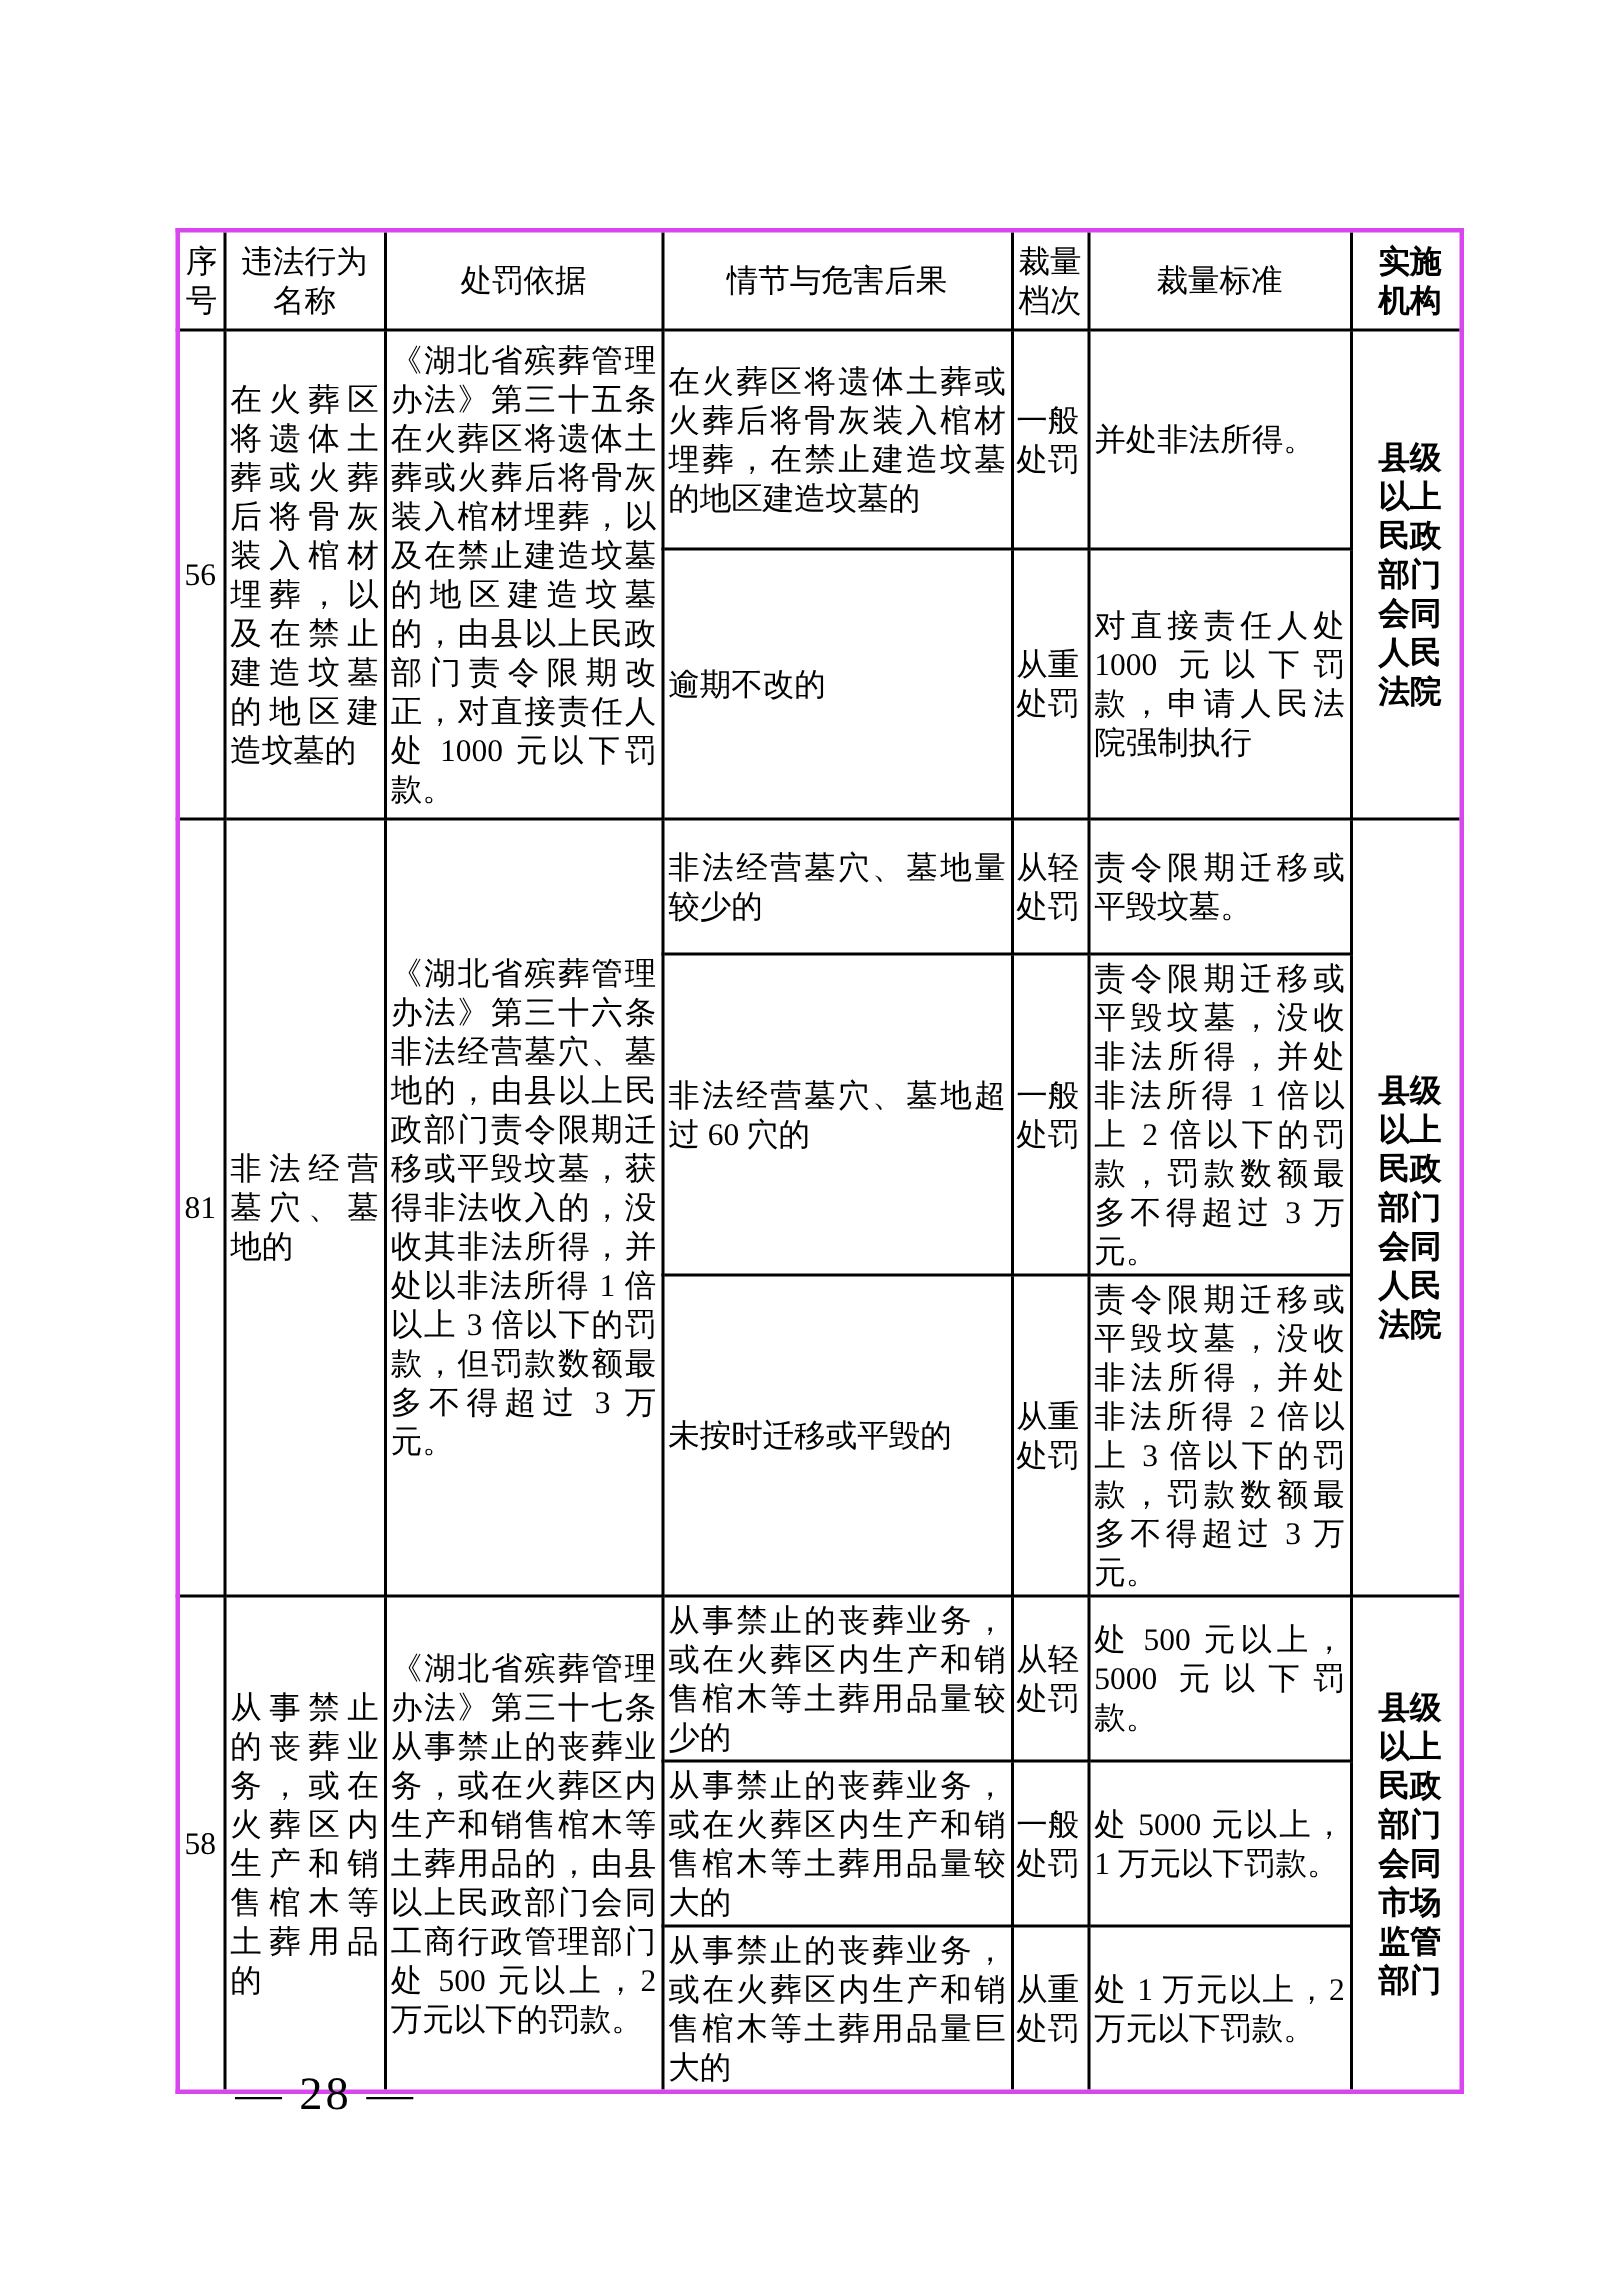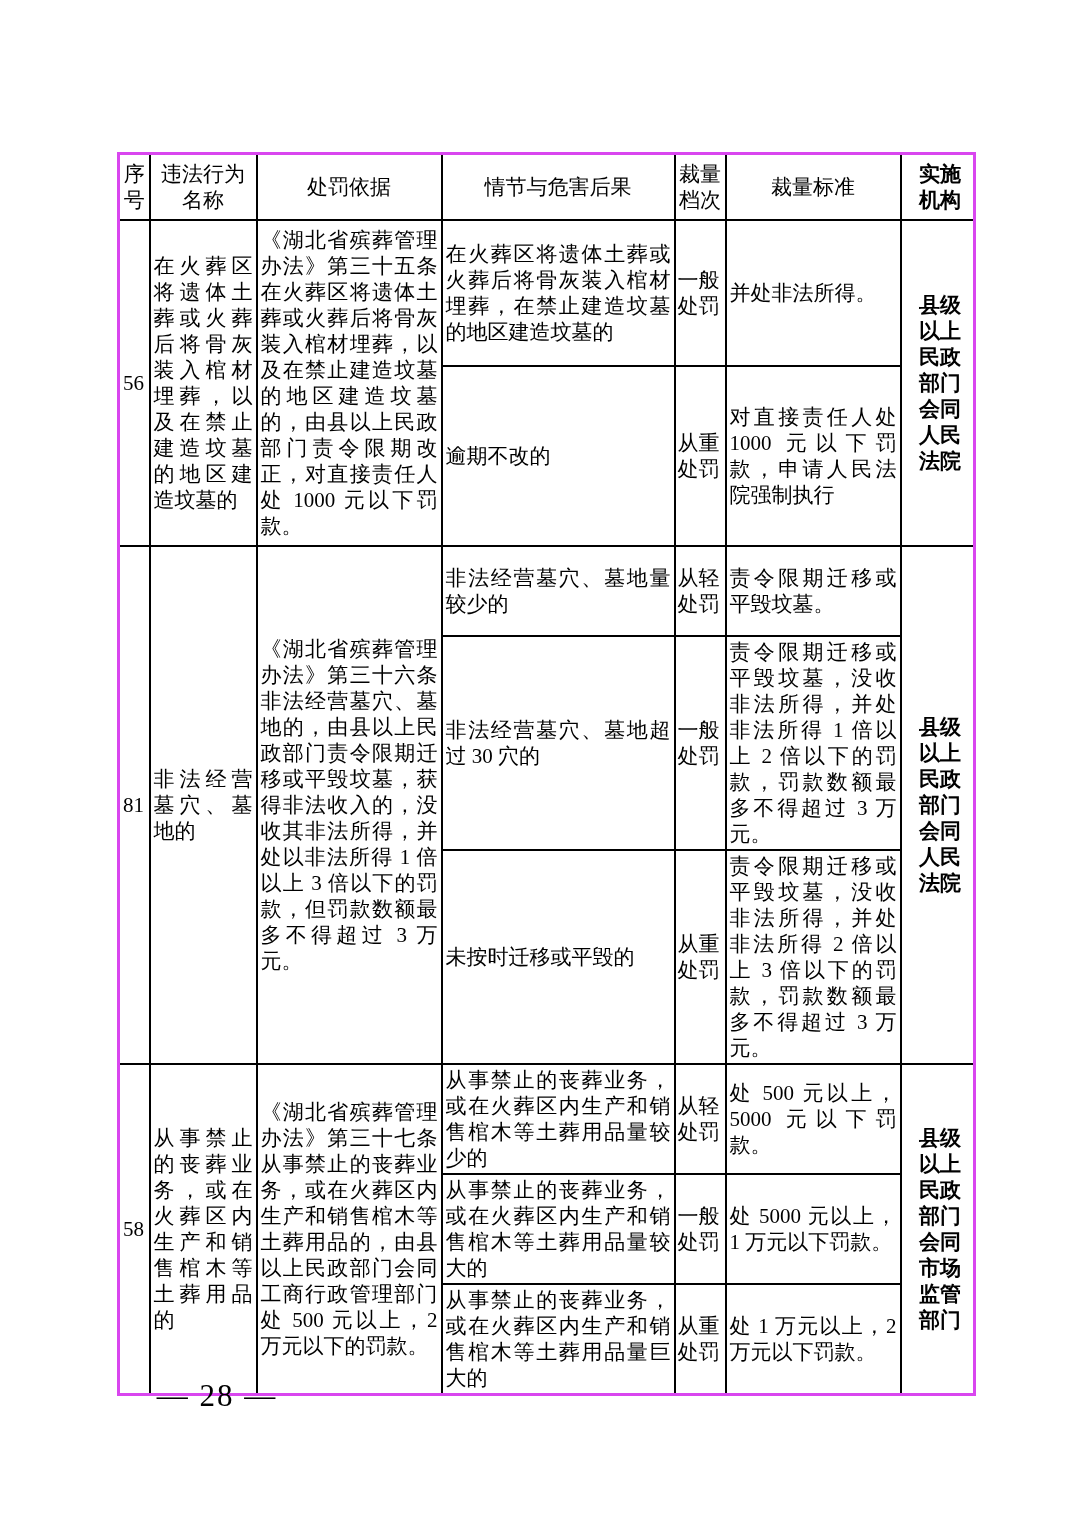--- a/index.html
+++ b/index.html
@@ -82,21 +82,21 @@
       <tr style="height:90px">
         <td class="cell-num" rowspan="3">81</td>
         <td class="jt" rowspan="3">非法经营墓穴、墓地的</td>
         <td class="jt" rowspan="3">《湖北省殡葬管理办法》第三十六条 非法经营墓穴、墓地的，由县以上民政部门责令限期迁移或平毁坟墓，获得非法收入的，没收其非法所得，并处以非法所得 1 倍以上 3 倍以下的罚款，但罚款数额最多不得超过 3 万元。</td>
         <td class="jt">非法经营墓穴、墓地量较少的</td>
         <td class="cell-level">从轻处罚</td>
         <td class="jt">责令限期迁移或平毁坟墓。</td>
         <td class="cell-agency" rowspan="3">县级以上民政部门会同人民法院</td>
       </tr>
       <tr style="height:197px">
-        <td class="jt">非法经营墓穴、墓地超过 30 穴的</td>
+        <td class="jt">非法经营墓穴、墓地超过 60 穴的</td>
         <td class="cell-level">一般处罚</td>
         <td class="jt">责令限期迁移或平毁坟墓，没收非法所得，并处非法所得 1 倍以上 2 倍以下的罚款，罚款数额最多不得超过 3 万元。</td>
       </tr>
       <tr style="height:193px">
         <td class="jt">未按时迁移或平毁的</td>
         <td class="cell-level">从重处罚</td>
         <td class="jt">责令限期迁移或平毁坟墓，没收非法所得，并处非法所得 2 倍以上 3 倍以下的罚款，罚款数额最多不得超过 3 万元。</td>
       </tr>
 
       <tr style="height:97px">

